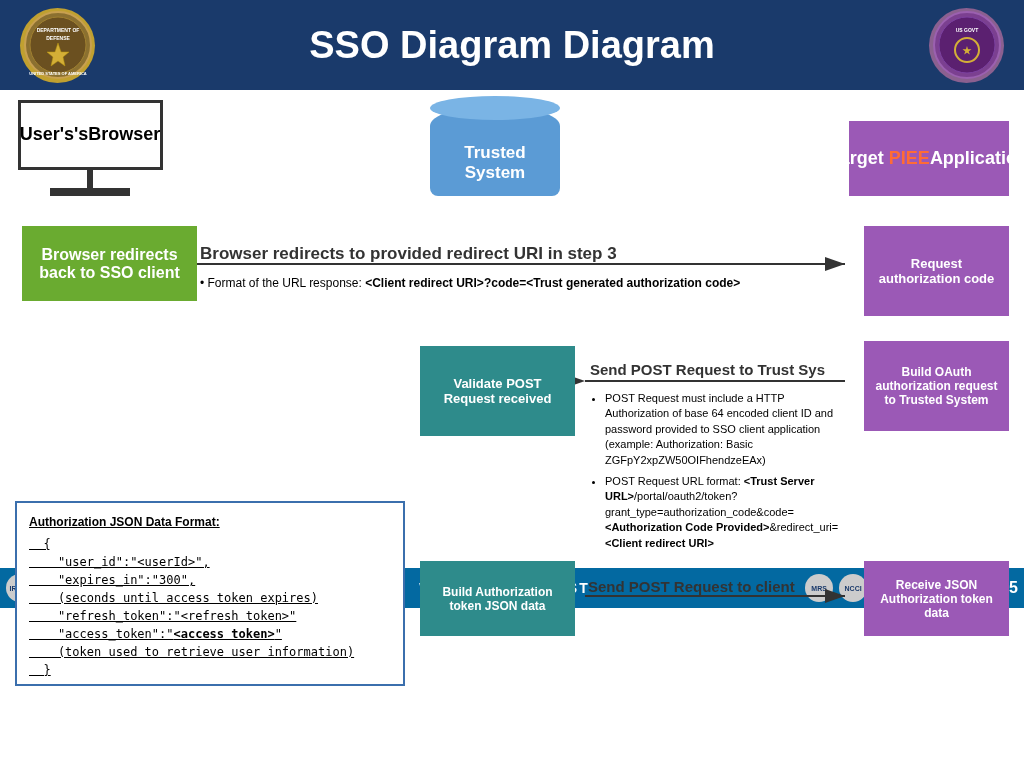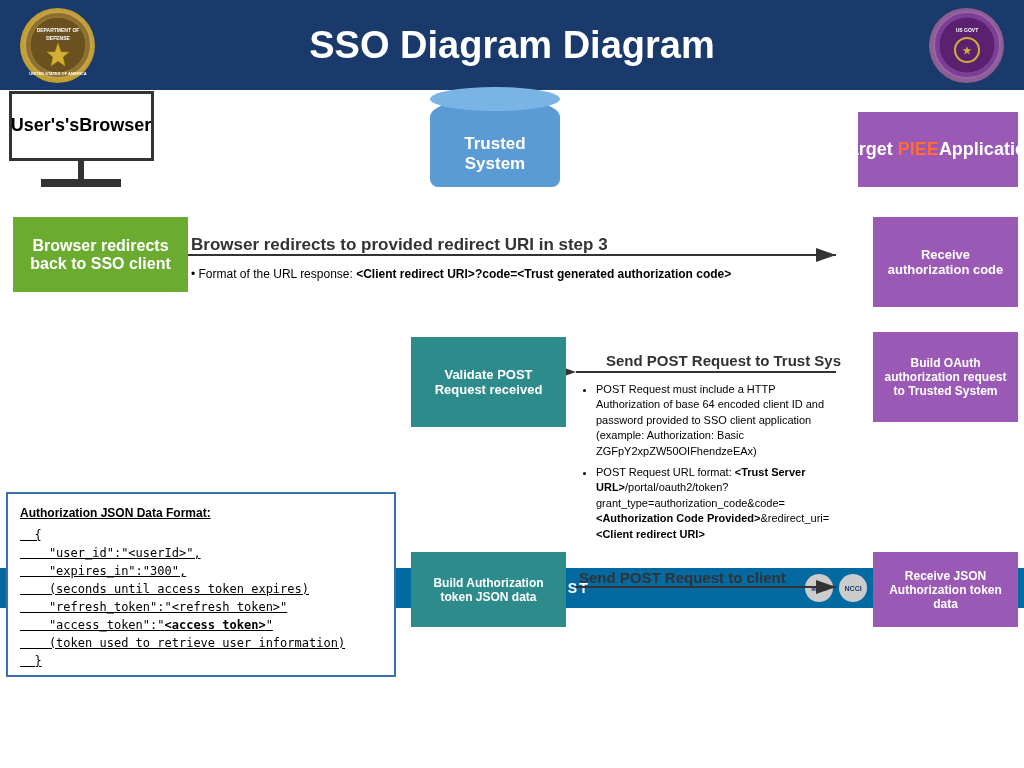--- a/index.html
+++ b/index.html
@@ -46,21 +46,21 @@
       color: white;
       font-weight: bold;
       flex-shrink: 0;
     }
 
     
     #main {
       background: #ffffff;
       height: 478px;
       position: relative;
-      padding: 1px;
+      padding: 10px;
     }
 
     
     #actors-row {
       display: flex;
       justify-content: space-between;
       align-items: flex-end;
       margin-bottom: 10px;
       padding: 0 5px;
     }
@@ -327,28 +327,28 @@
       <span>Browser redirects back to SSO client</span>
     </div>
 
     <div class="arrow-text" style="left:190px; top:38px; font-size:17px;">Browser redirects to provided redirect URI in step 3</div>
 
     <div class="redirect-bullet" style="left:190px; top:68px; width:630px; font-size:12px;">
       • Format of the URL response: <strong>&lt;Client redirect URI&gt;?code=&lt;Trust generated authorization code&gt;</strong>
     </div>
 
     <div class="step-box box-purple" style="right:5px; top:20px; width:145px; height:90px;">
-      <span>Receive authorization code</span>
+      <span>Request authorization code</span>
     </div>
 
     <div class="step-box box-purple" style="right:5px; top:135px; width:145px; height:90px; font-size:12px;">
       <span>Build OAuth authorization request to Trusted System</span>
     </div>
 
-    <div class="arrow-text" style="left:580px; top:155px; font-size:15px;margin-left:25px;">Send POST Request to Trust Sys</div>
+    <div class="arrow-text" style="left:580px; top:155px; font-size:15px;">Send POST Request to Trust Sys</div>
 
     <div class="step-box box-teal" style="left:410px; top:140px; width:155px; height:90px; font-size:13px;">
       <span>Validate POST Request received</span>
     </div>
 
     <div class="bullet-area" style="left:580px; top:185px; width:255px;">
       <ul>
         <li>POST Request must include a HTTP Authorization of base 64 encoded client ID and password provided to SSO client application (example: Authorization: Basic ZGFpY2xpZW50OIFhendzeEAx)</li>
         <li style="margin-top:6px;">POST Request URL format: <strong>&lt;Trust Server URL&gt;</strong>/portal/oauth2/token?grant_type=authorization_code&amp;code=<strong>&lt;Authorization Code Provided&gt;</strong>&amp;redirect_uri=<strong>&lt;Client redirect URI&gt;</strong></li>
       </ul>

